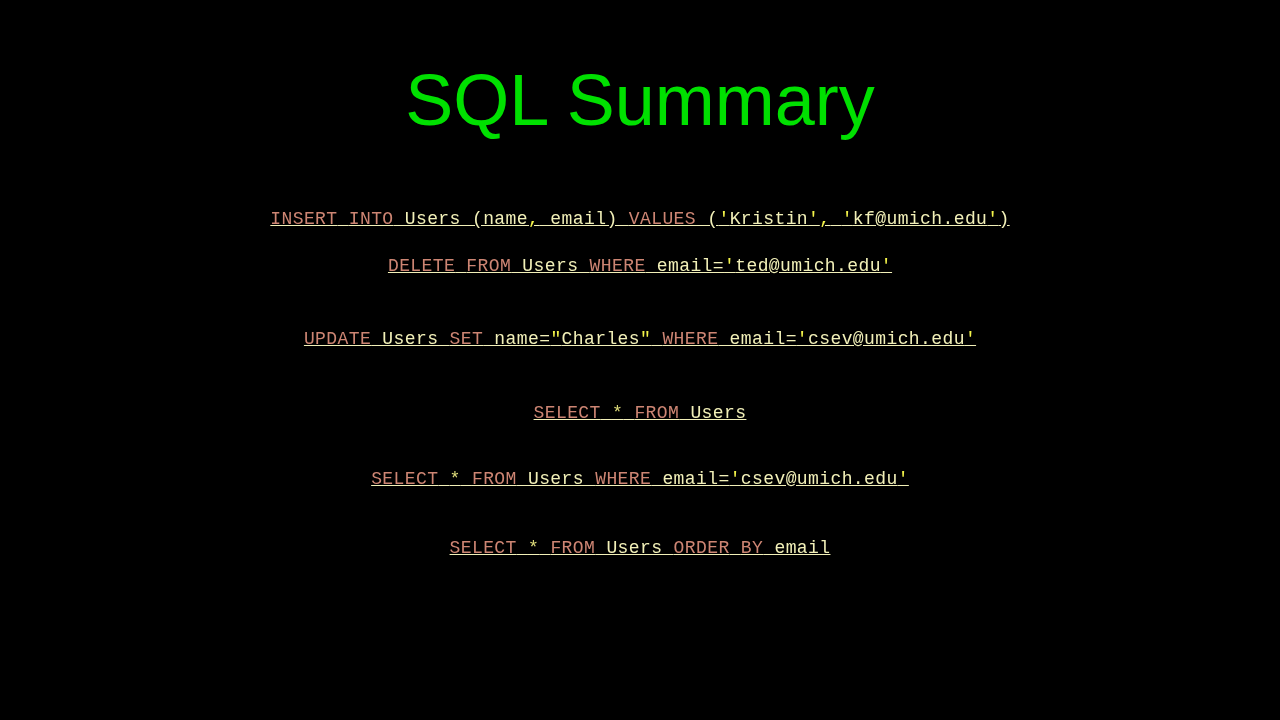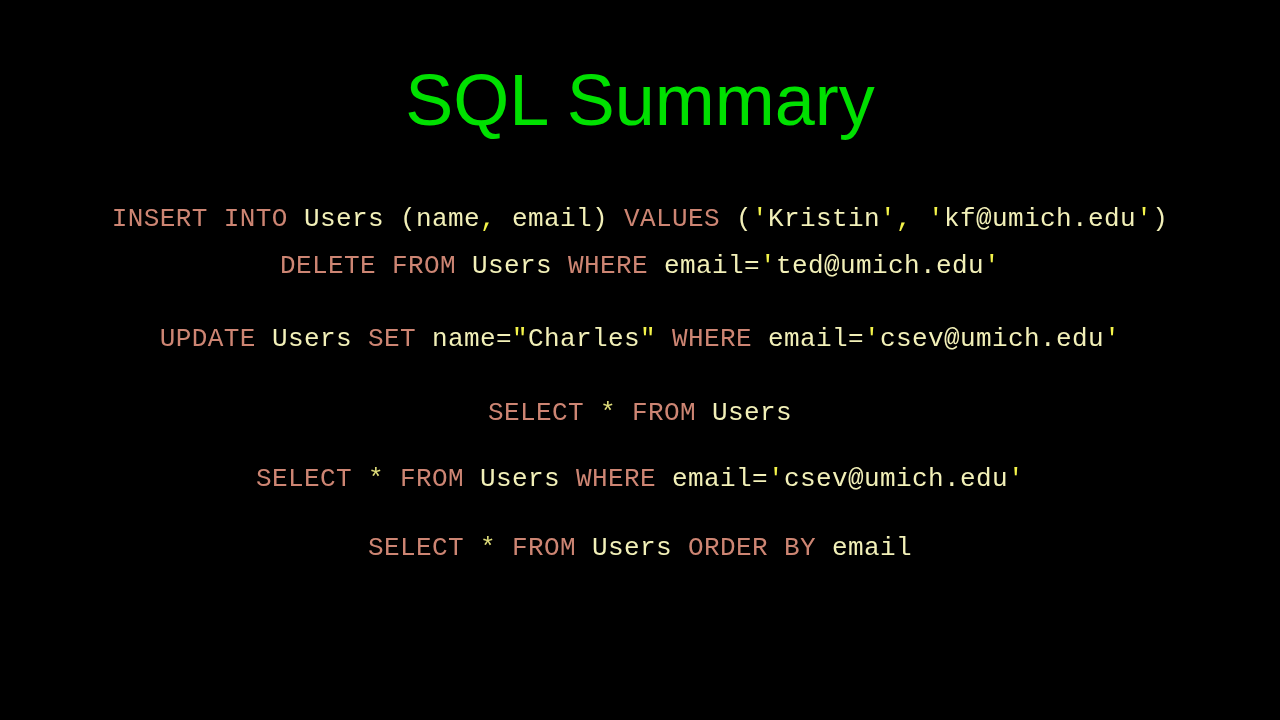--- a/index.html
+++ b/index.html
@@ -44,26 +44,27 @@
     position: absolute;
     top: 206px;
     left: 0;
     width: 1280px;
   }
 
   .code-line {
     width: 1280px;
     text-align: center;
     font-family: "Liberation Mono", "DejaVu Sans Mono", monospace;
-    font-size: 26px;
+    font-size: 18px;
     line-height: 26px;
     height: 26px;
     letter-spacing: 0.4px;
     white-space: pre;
     color: #f2f0b8;
+    text-decoration: underline;
   }
 
   
   .gap-1 { margin-top: 0px; }
   .gap-2 { margin-top: 21px; }
   .gap-3 { margin-top: 47px; }
   .gap-4 { margin-top: 48px; }
   .gap-5 { margin-top: 40px; }
   .gap-6 { margin-top: 43px; }
 

